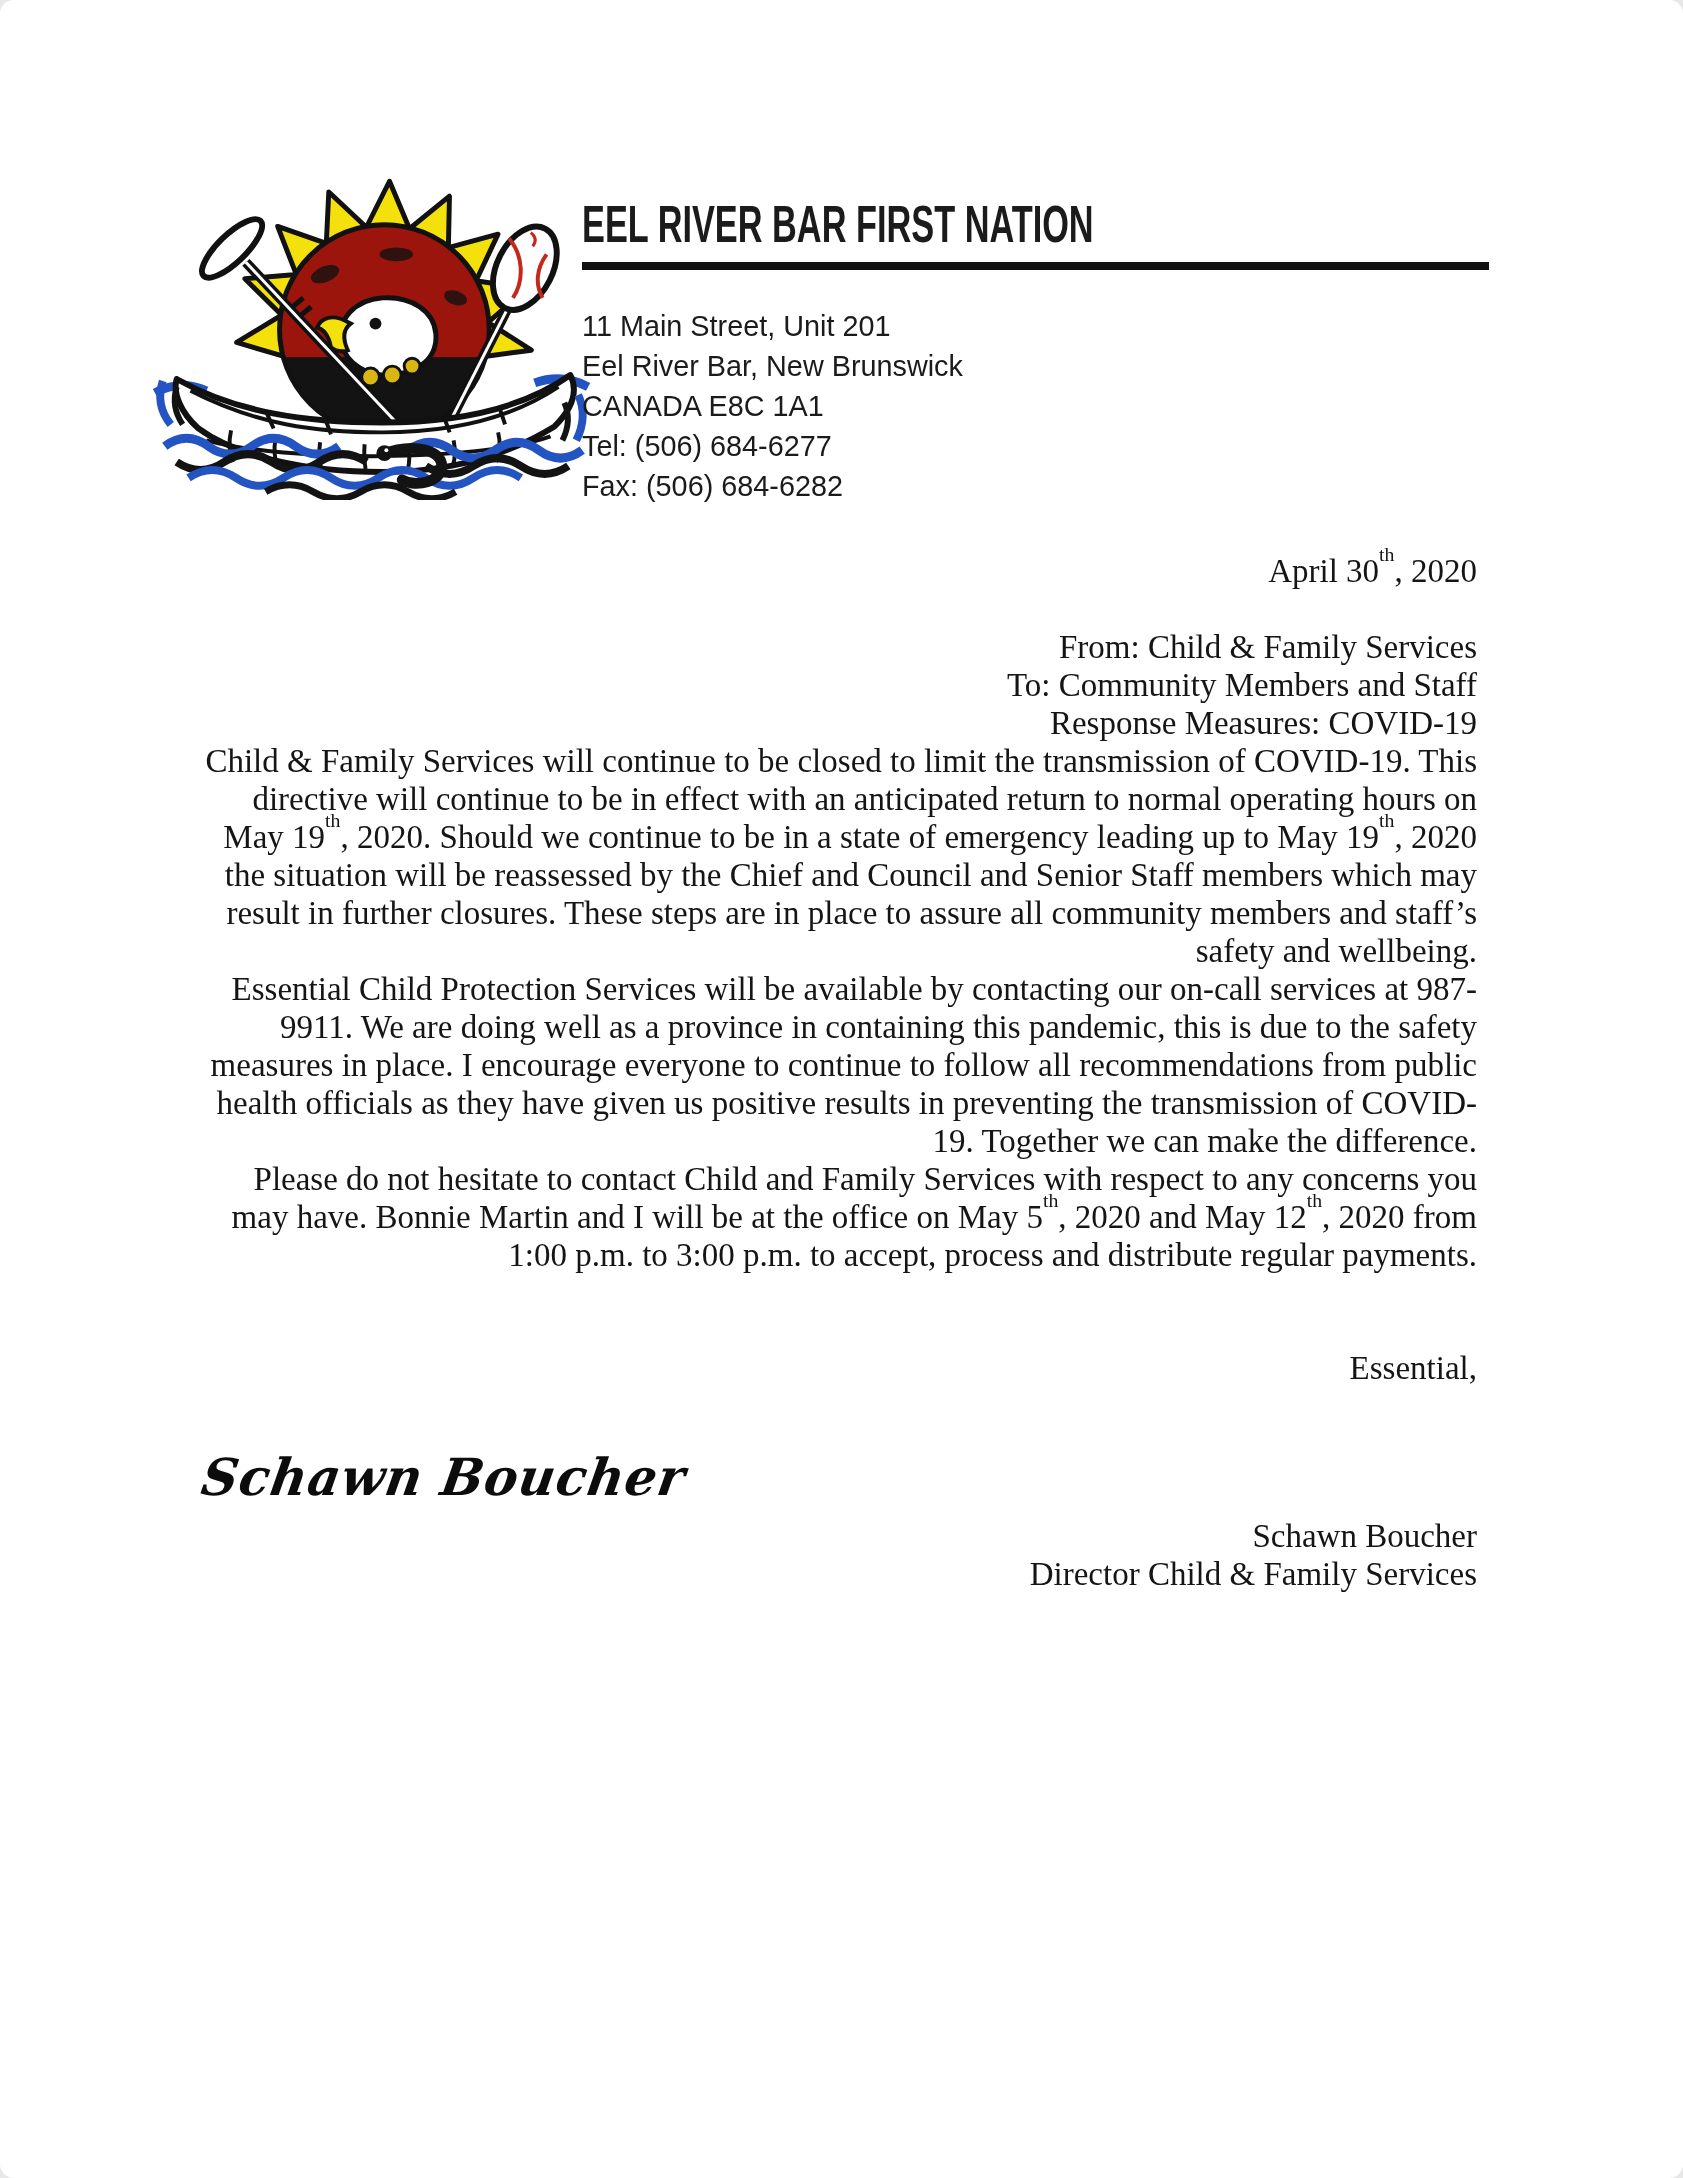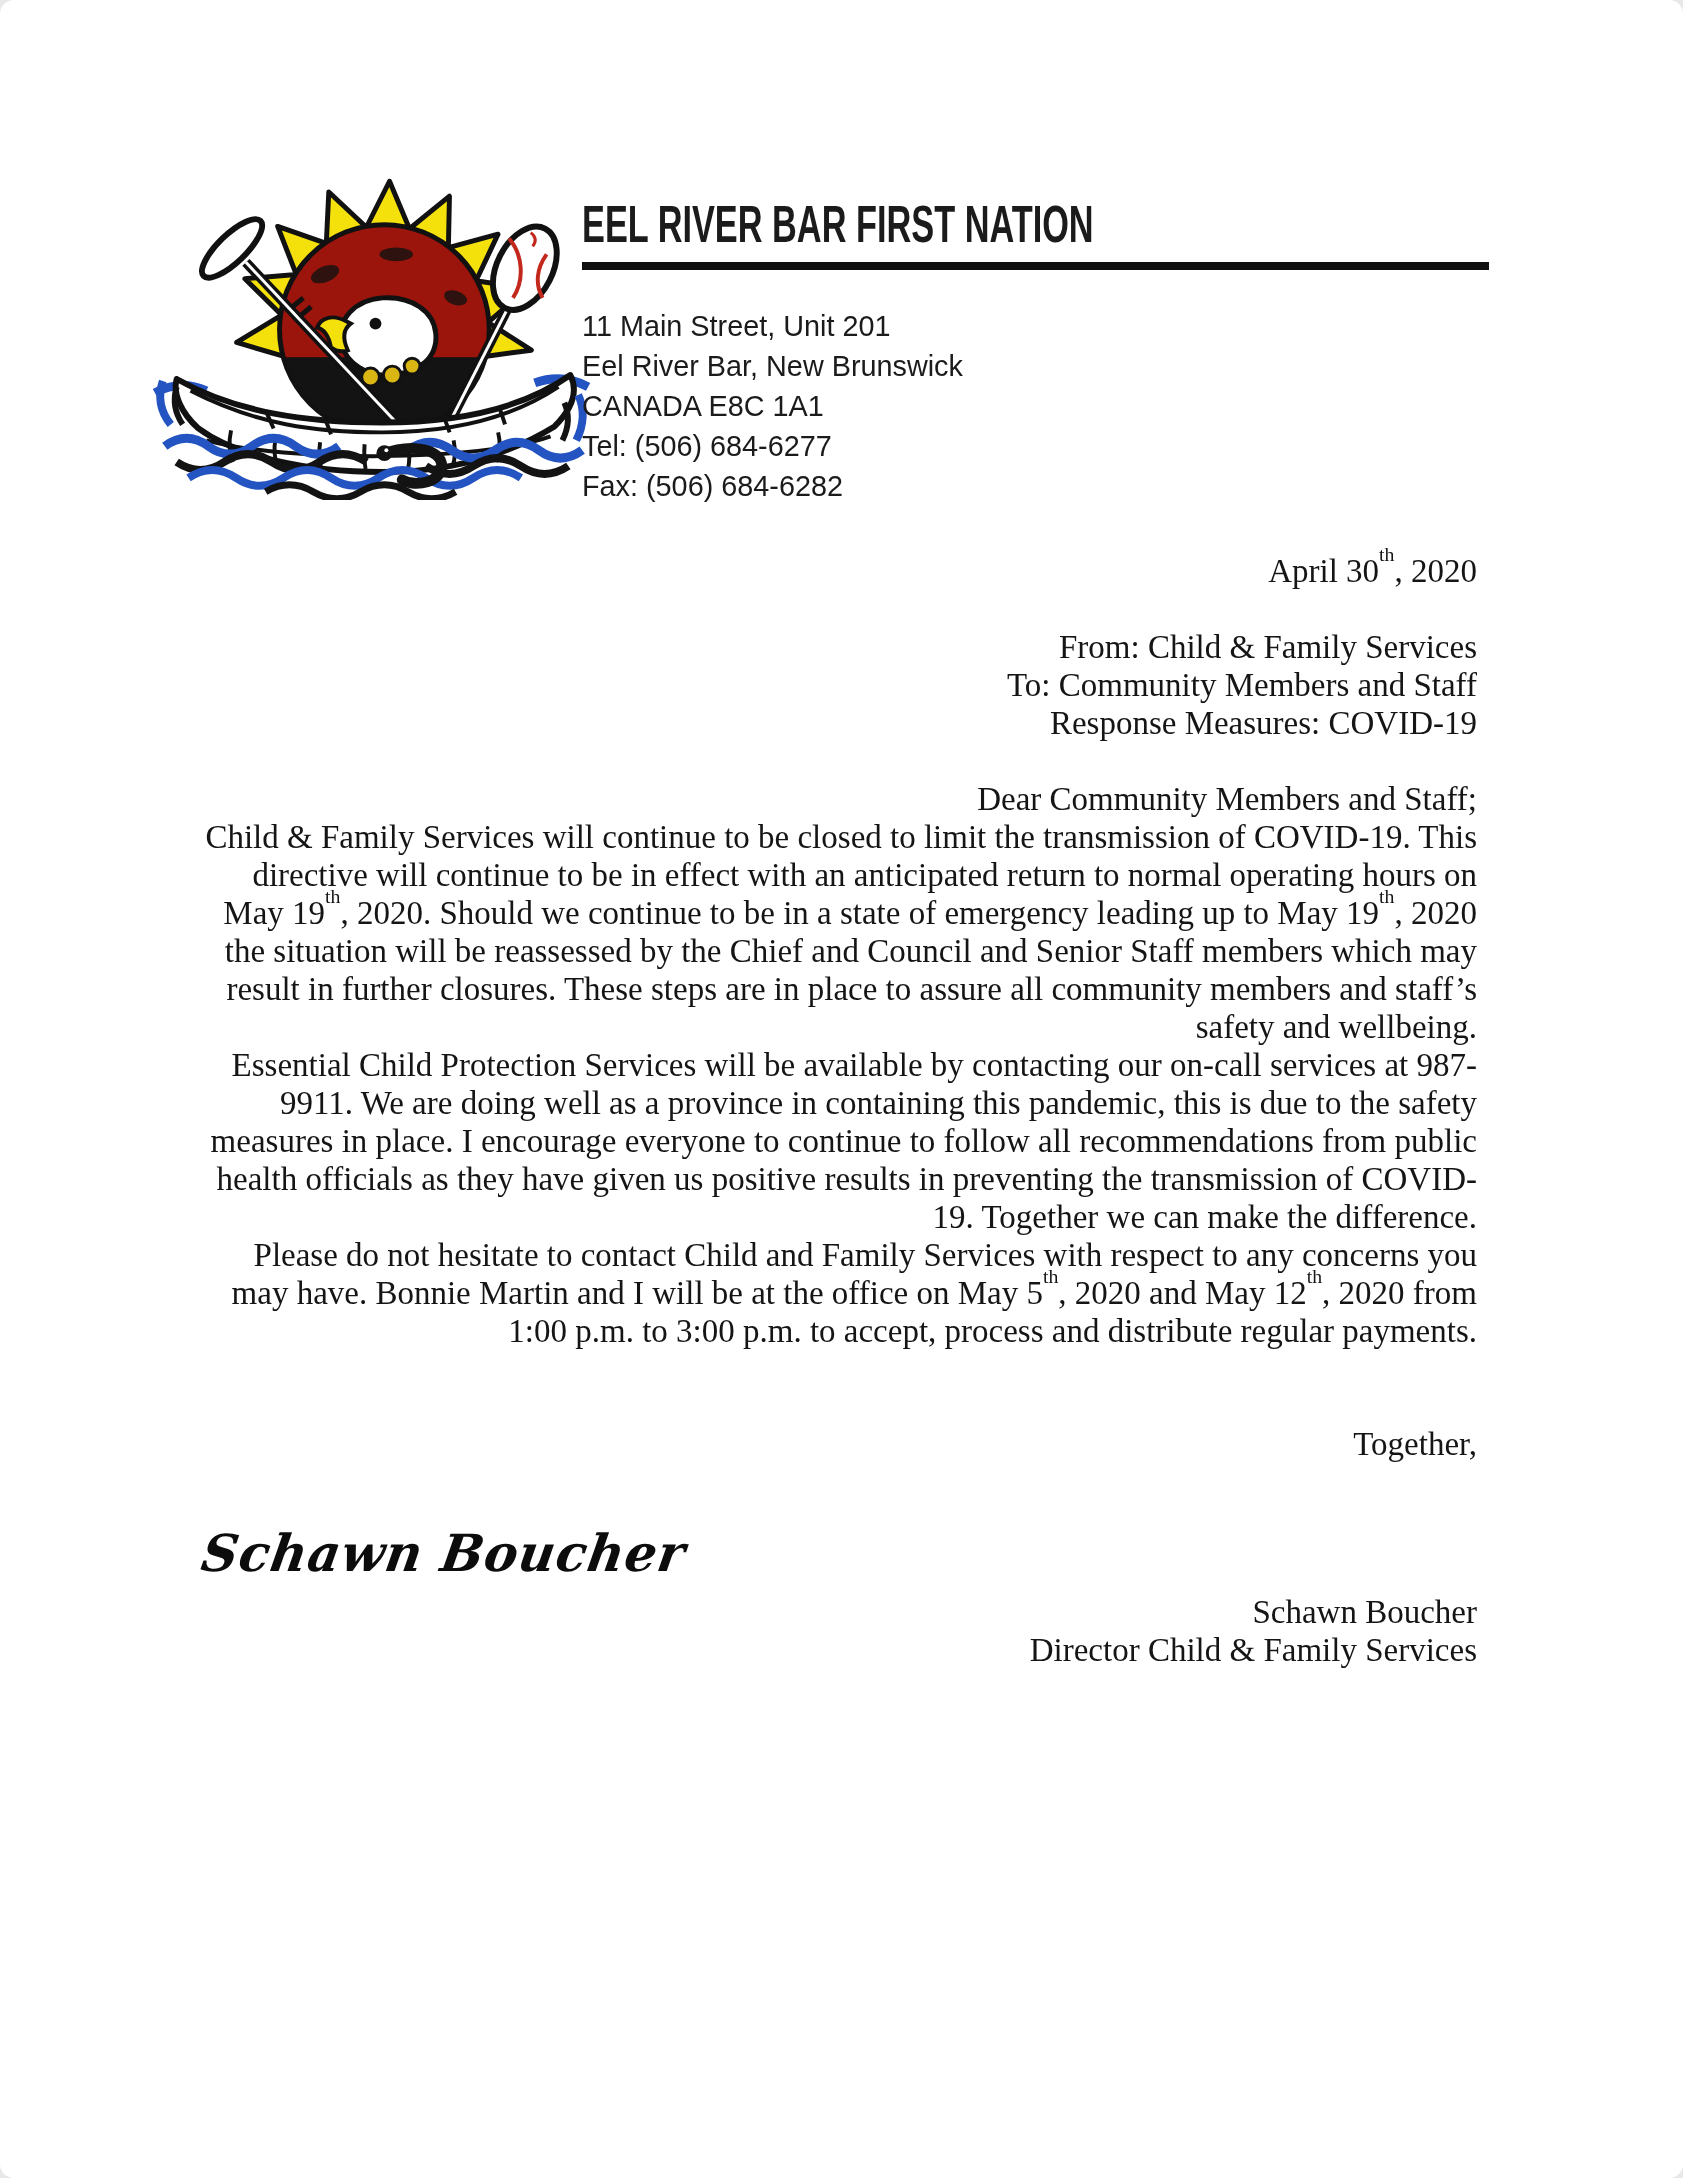--- a/index.html
+++ b/index.html
@@ -159,27 +159,26 @@
 
   <div class="letter">
     <div class="date-line">April 30<sup>th</sup>, 2020</div>
 
     <div class="meta-block">
       <div>From: Child &amp; Family Services</div>
       <div>To: Community Members and Staff</div>
       <div>Response Measures: COVID-19</div>
     </div>
 
-    <div class="salutation">Dear Community Members and Staff;</div>
 
     <p class="body-par">Child &amp; Family Services will continue to be closed to limit the transmission of COVID-19. This directive will continue to be in effect with an anticipated return to normal operating hours on May 19<sup>th</sup>, 2020. Should we continue to be in a state of emergency leading up to May 19<sup>th</sup>, 2020 the situation will be reassessed by the Chief and Council and Senior Staff members which may result in further closures. These steps are in place to assure all community members and staff’s safety and wellbeing.</p>
     <p class="body-par">Essential Child Protection Services will be available by contacting our on-call services at 987-9911. We are doing well as a province in containing this pandemic, this is due to the safety measures in place. I encourage everyone to continue to follow all recommendations from public health officials as they have given us positive results in preventing the transmission of COVID-19. Together we can make the difference.</p>
     <p class="body-par">Please do not hesitate to contact Child and Family Services with respect to any concerns you may have. Bonnie Martin and I will be at the office on May 5<sup>th</sup>, 2020 and May 12<sup>th</sup>, 2020 from 1:00 p.m. to 3:00 p.m. to accept, process and distribute regular payments.</p>
 
-    <div class="closing">Together,</div>
+    <div class="closing">Essential,</div>
 
     <div class="signature-script">Schawn Boucher</div>
 
     <div class="signer">
       <div>Schawn Boucher</div>
       <div>Director Child &amp; Family Services</div>
     </div>
   </div>
 
 </div>

